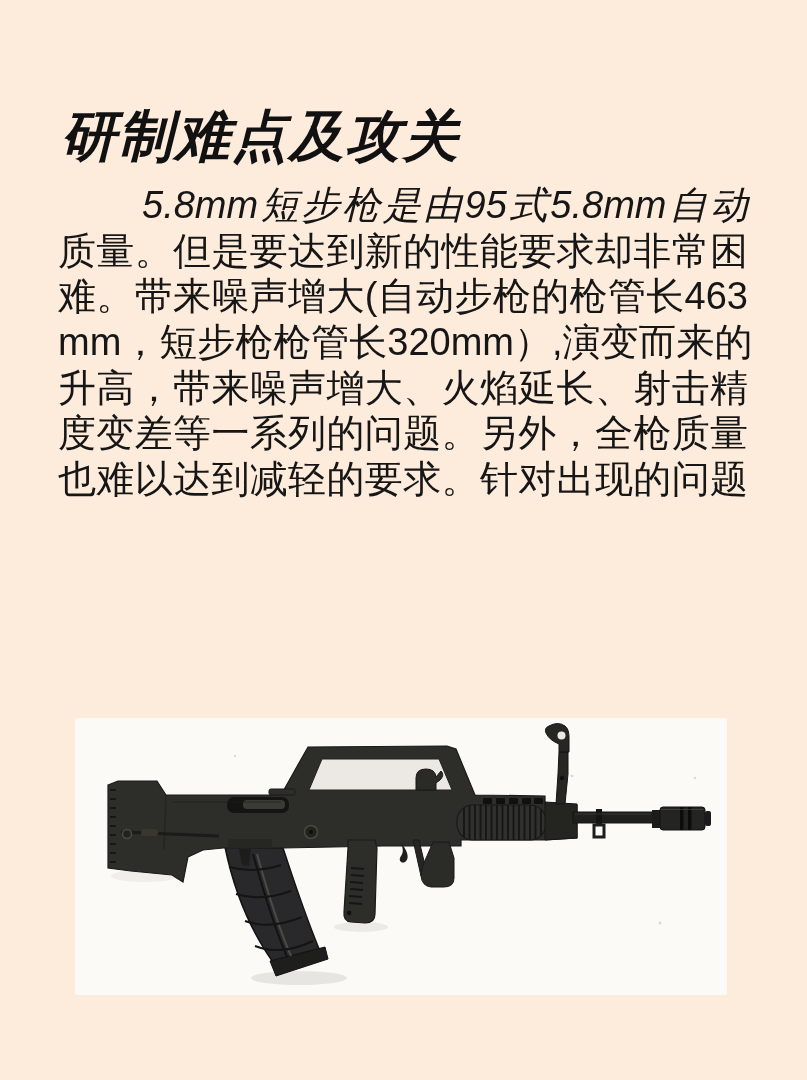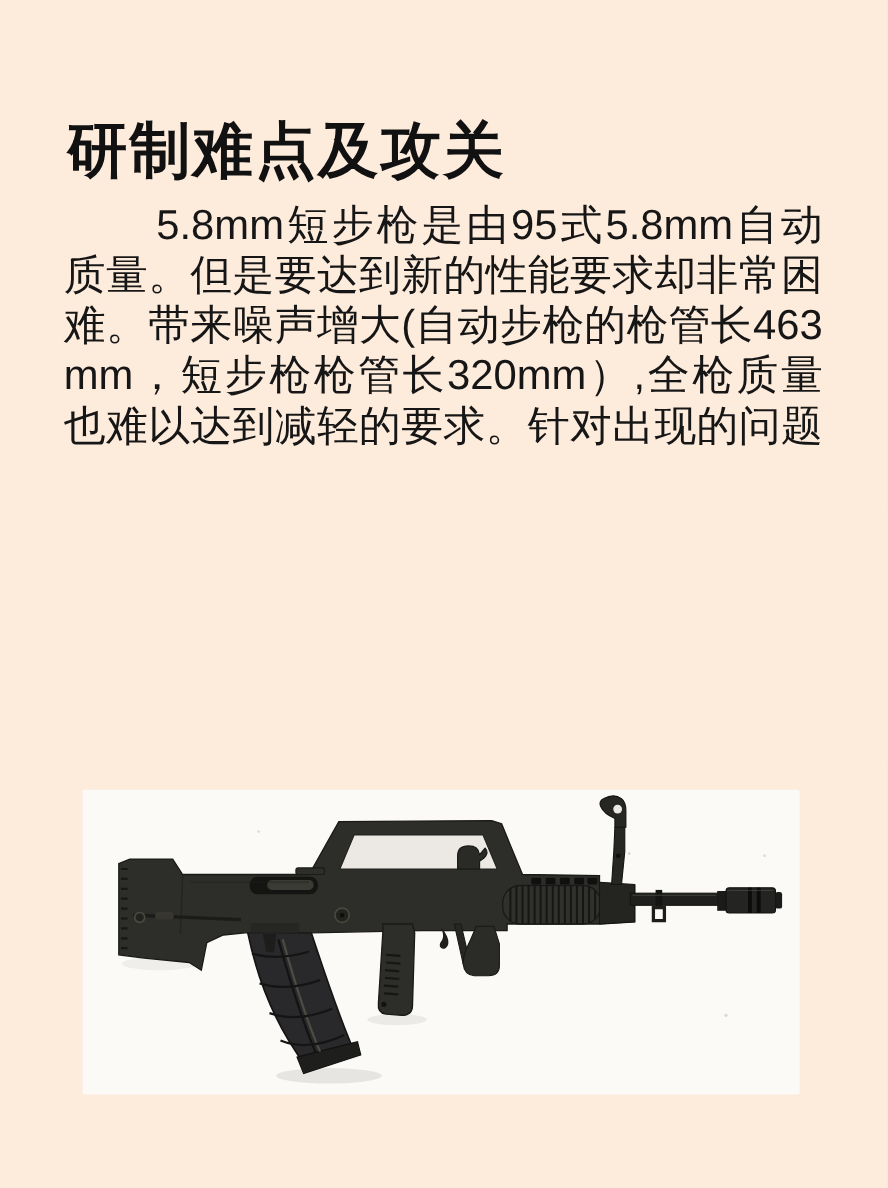--- a/index.html
+++ b/index.html
@@ -8,53 +8,55 @@
     width:807px;height:1080px;
     background:#fdebdc;
     font-family:"Liberation Sans","DejaVu Sans",sans-serif;
     color:#151515;
     overflow:hidden;
     margin:0 auto;
   }
   .title{
     position:absolute;left:61px;top:100px;margin:0;
     font-size:55px;font-weight:900;letter-spacing:2px;
-    color:#111111;white-space:nowrap;
+    color:#111111;white-space:nowrap;font-style:italic;
   }
   .para{
     position:absolute;left:58px;top:183px;width:690px;
   }
   .line{
     font-size:38px;line-height:45.7px;height:45.7px;
     white-space:nowrap;
     text-align:justify;
     text-align-last:justify;
     font-weight:400;
     color:#161616;
   }
-  .line.indent{padding-left:84px;}
+  .line.indent{padding-left:84px;font-style:italic;}
   .line.last{text-align-last:left;}
   .photo{
     position:absolute;left:75px;top:718px;width:652px;height:277px;
     margin:0;background:#fbfaf7;border-radius:2px;
   }
   .photo svg{display:block;width:652px;height:277px;}
 </style>
 </head>
 <body>
 
 <div class="page">
 
   <h1 class="title">研制难点及攻关</h1>
 
   <div class="para">
     <div class="line indent">5.8mm短步枪是由95式5.8mm自动</div>
     <div class="line">质量。但是要达到新的性能要求却非常困</div>
     <div class="line">难。带来噪声增大(自动步枪的枪管长463</div>
-    <div class="line">mm，短步枪枪管长320mm）,全枪质量</div>
+    <div class="line">mm，短步枪枪管长320mm）,演变而来的</div>
+    <div class="line">升高，带来噪声增大、火焰延长、射击精</div>
+    <div class="line">度变差等一系列的问题。另外，全枪质量</div>
     <div class="line">也难以达到减轻的要求。针对出现的问题</div>
   </div>
 
   <figure class="photo">
     <svg viewBox="0 0 652 277" xmlns="http://www.w3.org/2000/svg">
 
       <g>
         <ellipse cx="224" cy="260" rx="48" ry="7" fill="#cfccc7" opacity="0.45"></ellipse>
         <ellipse cx="286" cy="209" rx="27" ry="5" fill="#d6d3ce" opacity="0.4"></ellipse>
         <ellipse cx="70" cy="158" rx="34" ry="6" fill="#d9d6d1" opacity="0.35"></ellipse>

